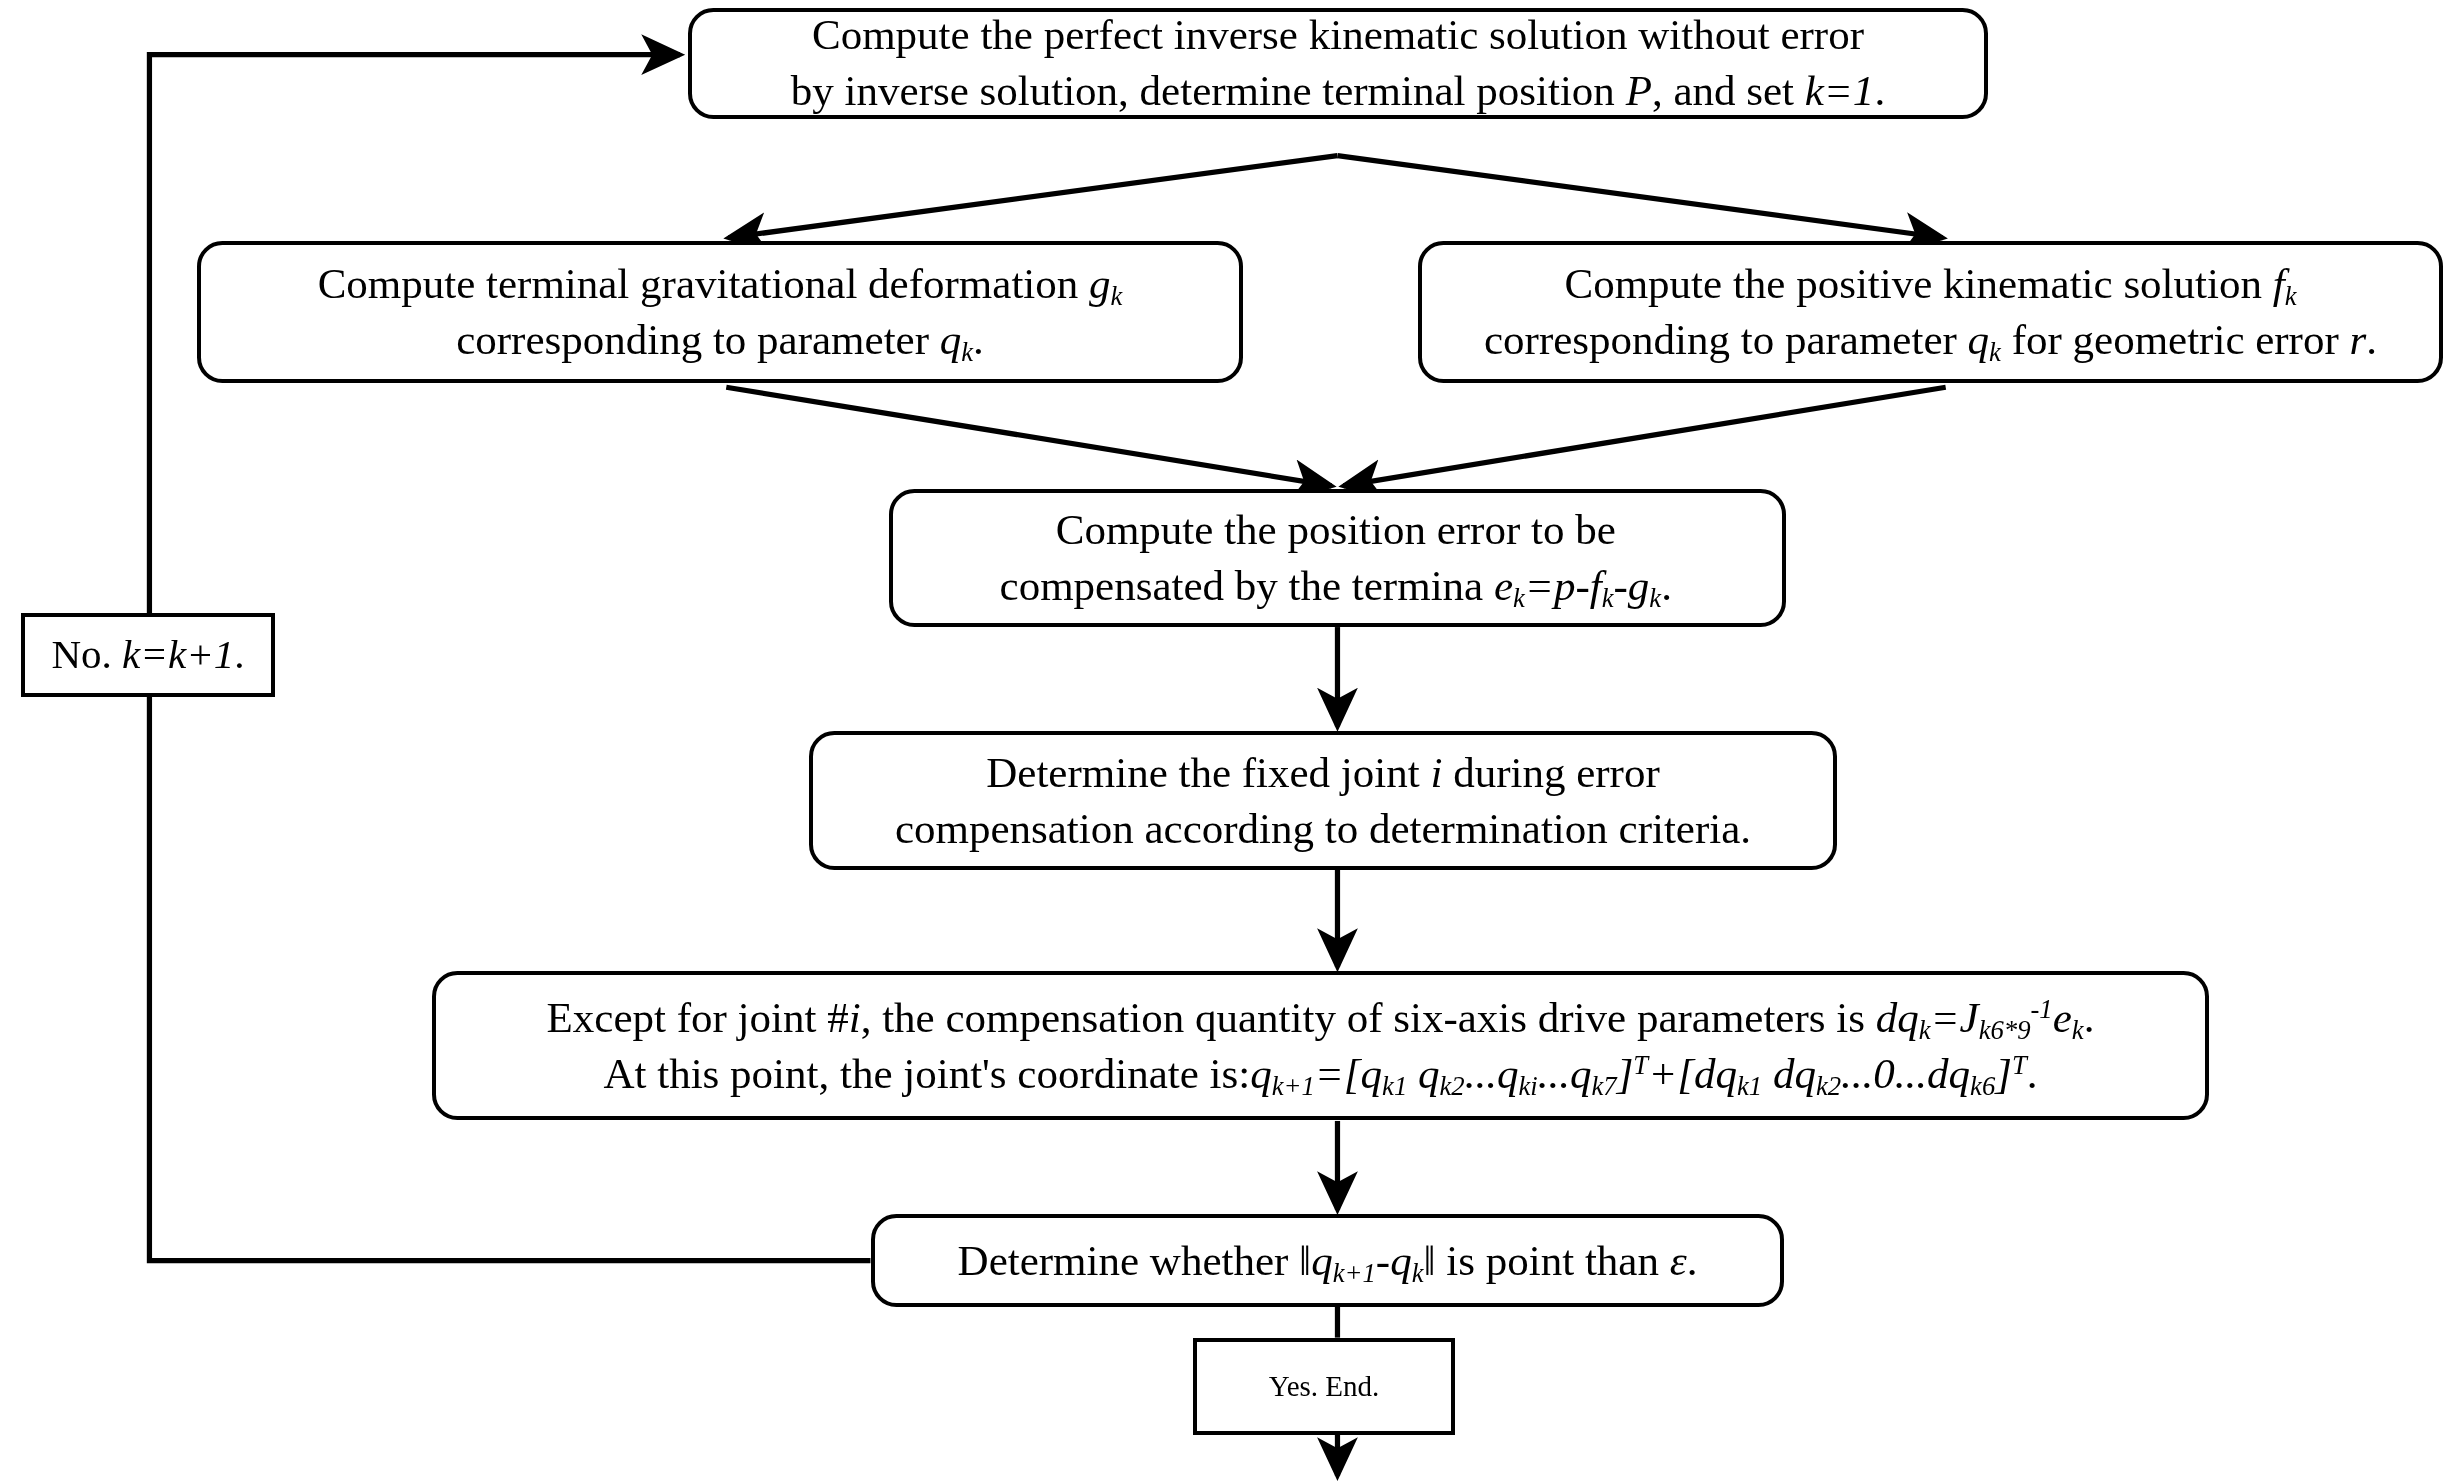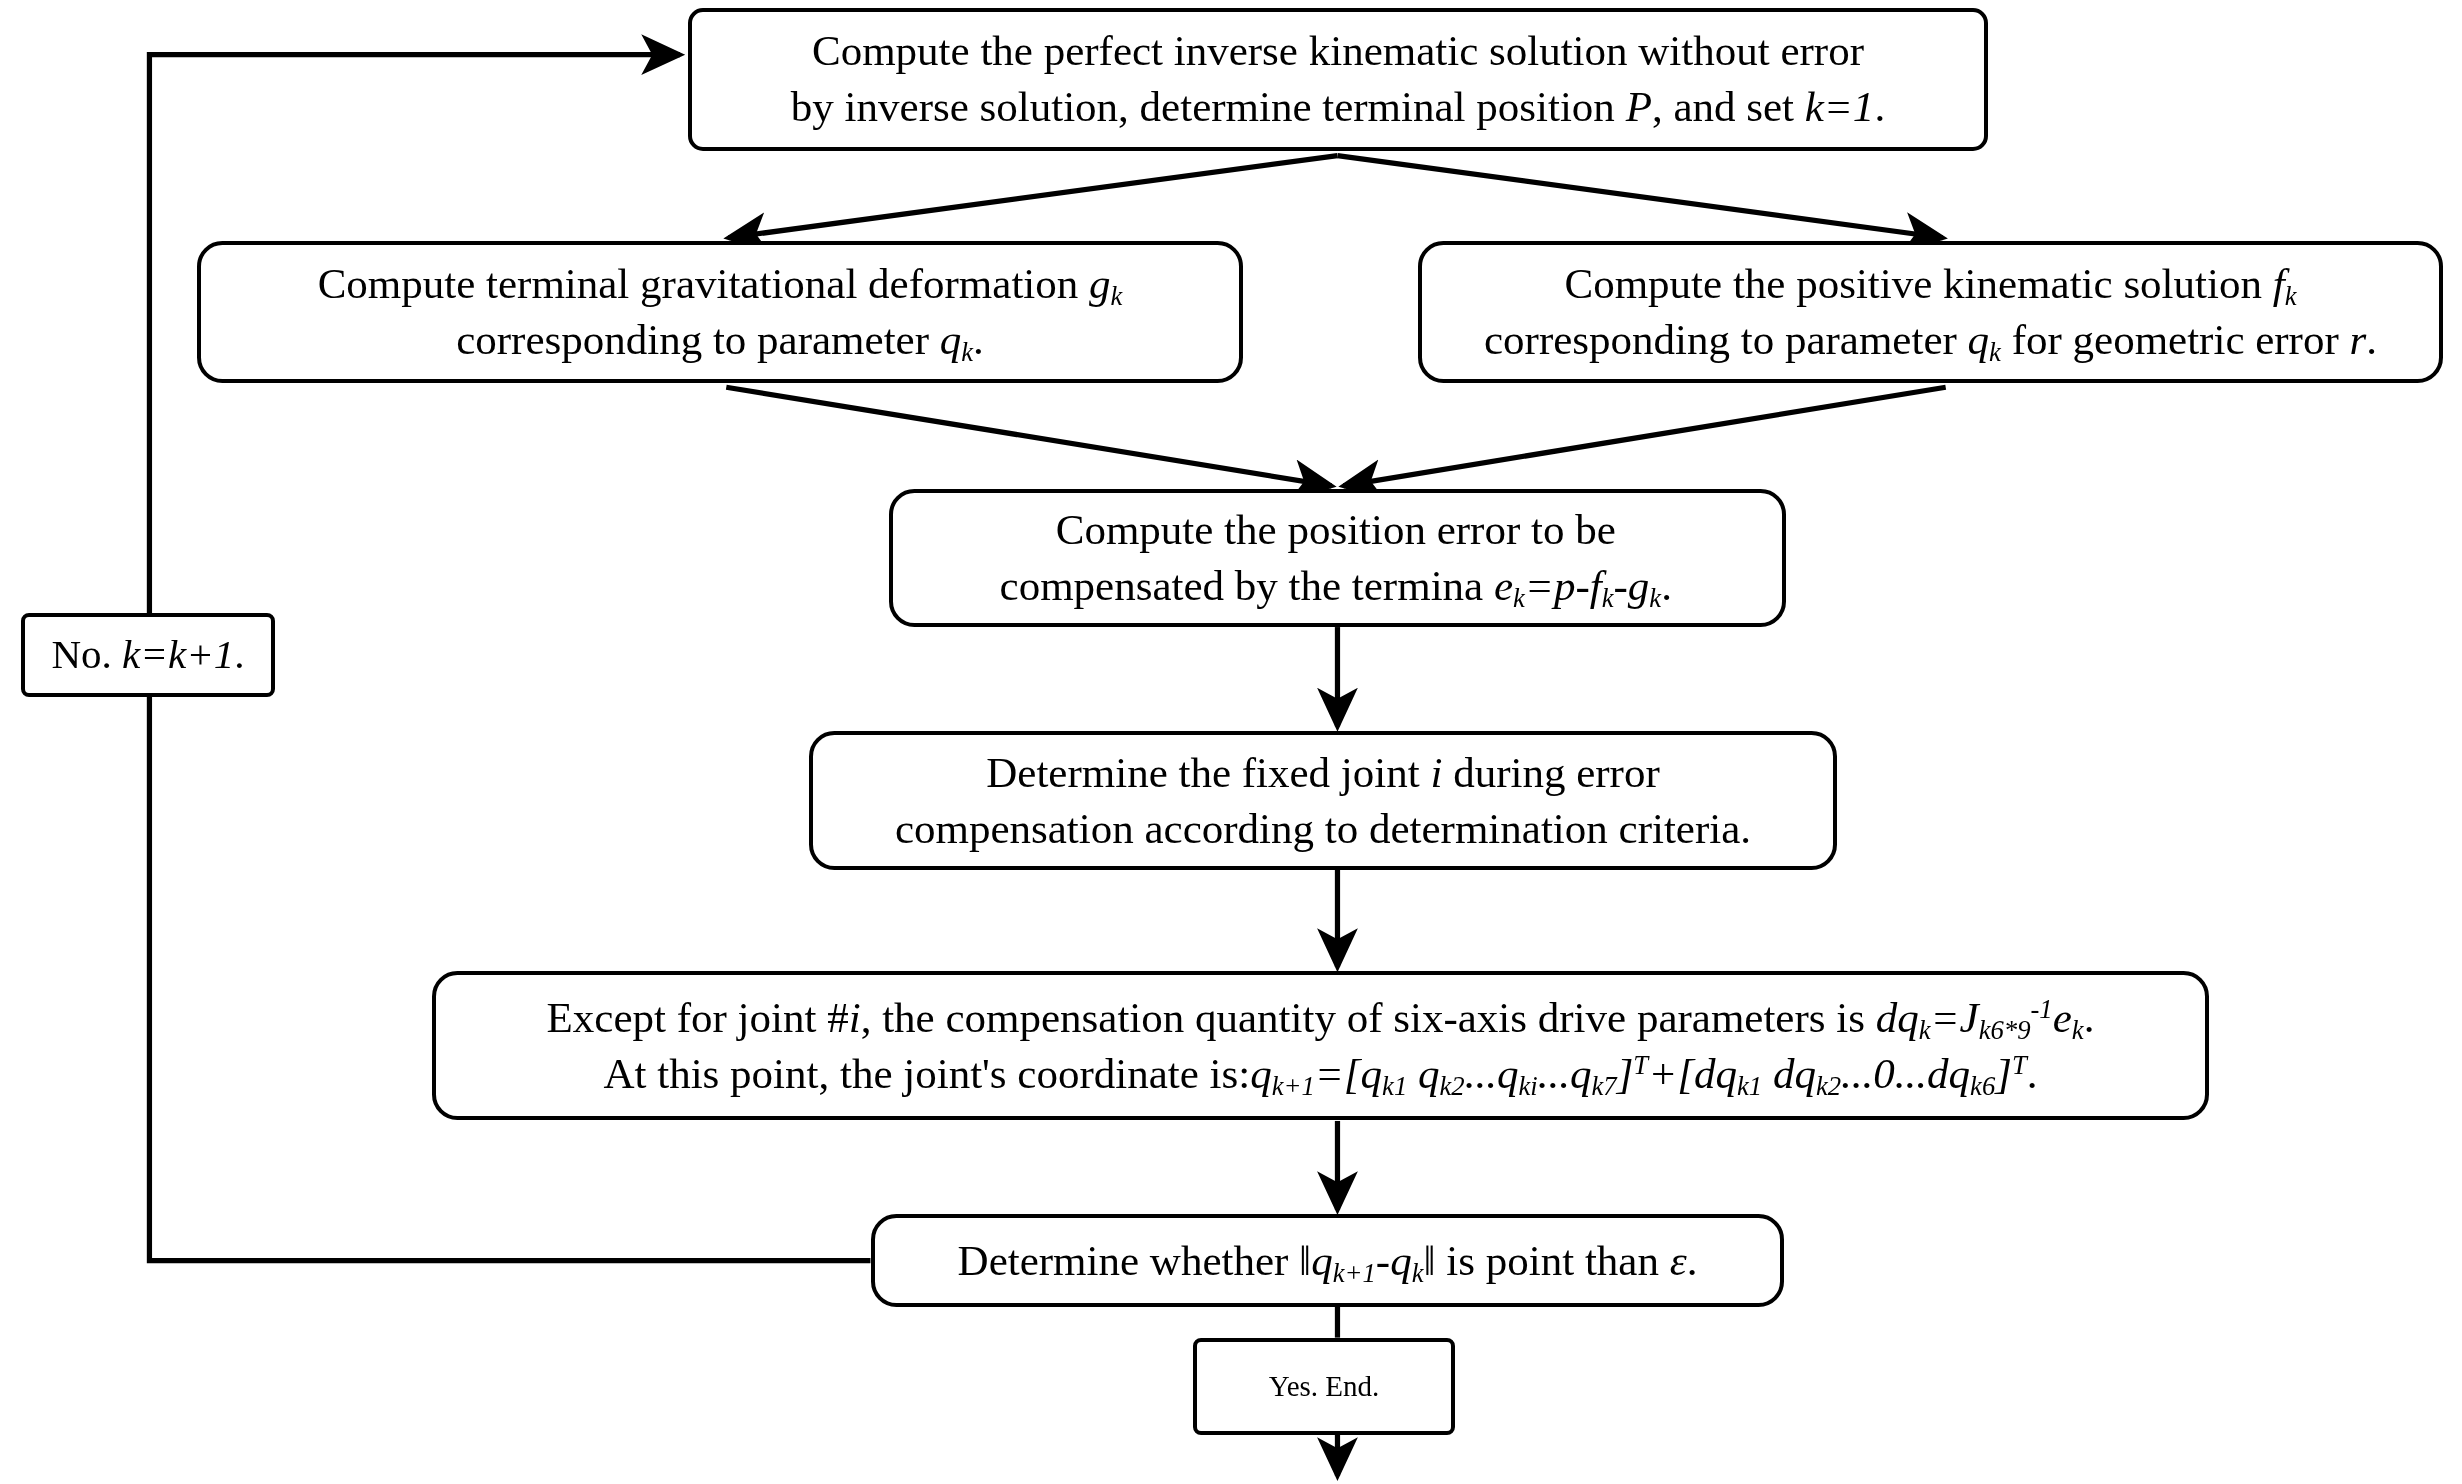--- a/index.html
+++ b/index.html
@@ -32,37 +32,37 @@
     align-items: center;
     justify-content: center;
     text-align: center;
     color: #000000;
     font-size: 43px;
     line-height: 1.30;
     padding: 3px 13.5px;
     white-space: nowrap;
   }
   .node.rounded { border-radius: 25.4px; }
-  .node.sharp   { border-radius: 8px; }
+  .node.sharp   { border-radius: 0; }
   .node .ln { display: block; }
   .it { font-style: italic; }
   sub {
     font-size: 0.62em;
     font-style: italic;
     vertical-align: -0.26em;
     line-height: 0;
   }
   sup {
     font-size: 0.62em;
     font-style: italic;
     vertical-align: 0.52em;
     line-height: 0;
   }
   
-  #node-inverse-kinematics { left: 688px;  top: 7.5px;   width: 1300px; height: 143px; border-radius: 15px; }
+  #node-inverse-kinematics { left: 688px;  top: 7.5px;   width: 1300px; height: 111px; }
   #node-gravitational      { left: 197px;  top: 241px;  width: 1046px; height: 142px; }
   #node-positive-kinematic { left: 1418px; top: 241px;  width: 1025px; height: 142px; }
   #node-position-error     { left: 889px; top: 489px;  width: 897px; height: 138px; padding-left: 10px; }
   #node-fixed-joint        { left: 809px; top: 731px;  width: 1028px; height: 139px; }
   #node-compensation       { left: 432px;  top: 971px; width: 1777px; height: 149px; }
   #node-convergence        { left: 871px; top: 1214px; width: 913px; height: 93px; }
   #node-increment          { left: 21px;   top: 613px;  width: 254px;  height: 84px;
                              font-size: 41px; z-index: 5; }
   #node-end                { left: 1193px; top: 1338px; width: 262px;  height: 97px; }
   #node-end .ln { font-size: 29px; }

